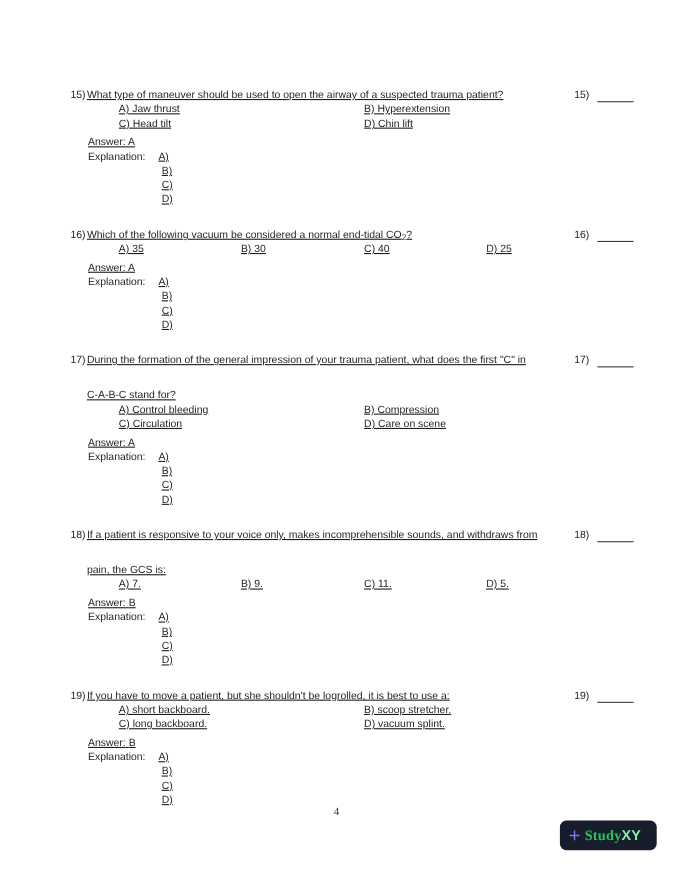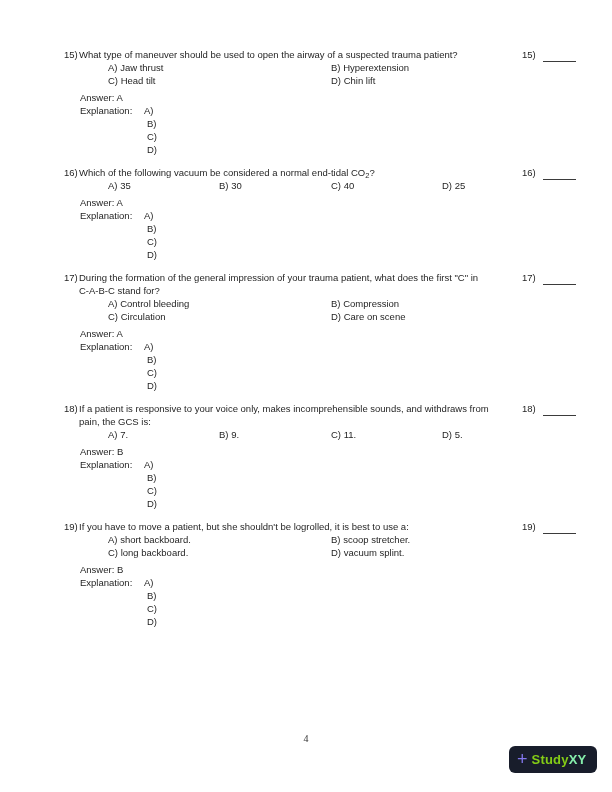--- a/index.html
+++ b/index.html
@@ -6,27 +6,27 @@
   body {
     width: 612px; height: 792px;
     background: #ffffff;
     font-family: "Liberation Sans", sans-serif;
     color: #1f1f1f;
     position: relative;
     overflow: hidden;
   }
   .page { position: absolute; inset: 0; background: #ffffff; }
   .content {
-    position: absolute; top: 48px; left: 64px; width: 540px;
-    font-size: 9.5px; line-height: 13px;
+    position: absolute; top: 61px; left: 64px; width: 540px;
+    font-size: 9.5px; line-height: 13px; text-decoration: underline;
   }
   .question { position: relative; margin-bottom: 10px; }
   .q-num { position: absolute; left: 0; top: 0; white-space: nowrap; }
   .q-main { margin-left: 15px; }
-  .q-line { display: block; white-space: nowrap; }
+  .q-line { display: block; white-space: nowrap; margin-top: 19px; }
   .q-blank { position: absolute; left: 458px; top: 0; white-space: nowrap; }
   .blank-line {
     display: inline-block; width: 33px; height: 12px;
     border-bottom: 1px solid #3b3b3b; margin-left: 7px; vertical-align: -4px;
   }
   .opts { margin-left: 44px; }
   .opts-2col { display: grid; grid-template-columns: 223px auto; }
   .opts-4col { display: grid; grid-template-columns: 111px 112px 111px auto; }
   .opt { white-space: nowrap; }
   .answer-line { margin-left: 16px; margin-top: 4px; }
@@ -191,15 +191,15 @@
         <div class="exp-line">D)</div>
       </div>
     </section>
 
   </div>
 
   <div class="footer-num">4</div>
 
   <div class="logo" style="background: rgb(24, 29, 43);">
     <span class="logo-plus" style="color: rgb(131, 119, 239);">+</span>
-    <span class="logo-text"><span style="color: #84cc16;">Study</span><span class="logo-xy" style="color: #86efac;">XY</span></span>
+    <span class="logo-text"><span style="color: #22c55e; font-family: Liberation Serif, serif;">Study</span><span class="logo-xy" style="color: #86efac;">XY</span></span>
   </div>
 </div>
 
 </body></html>

